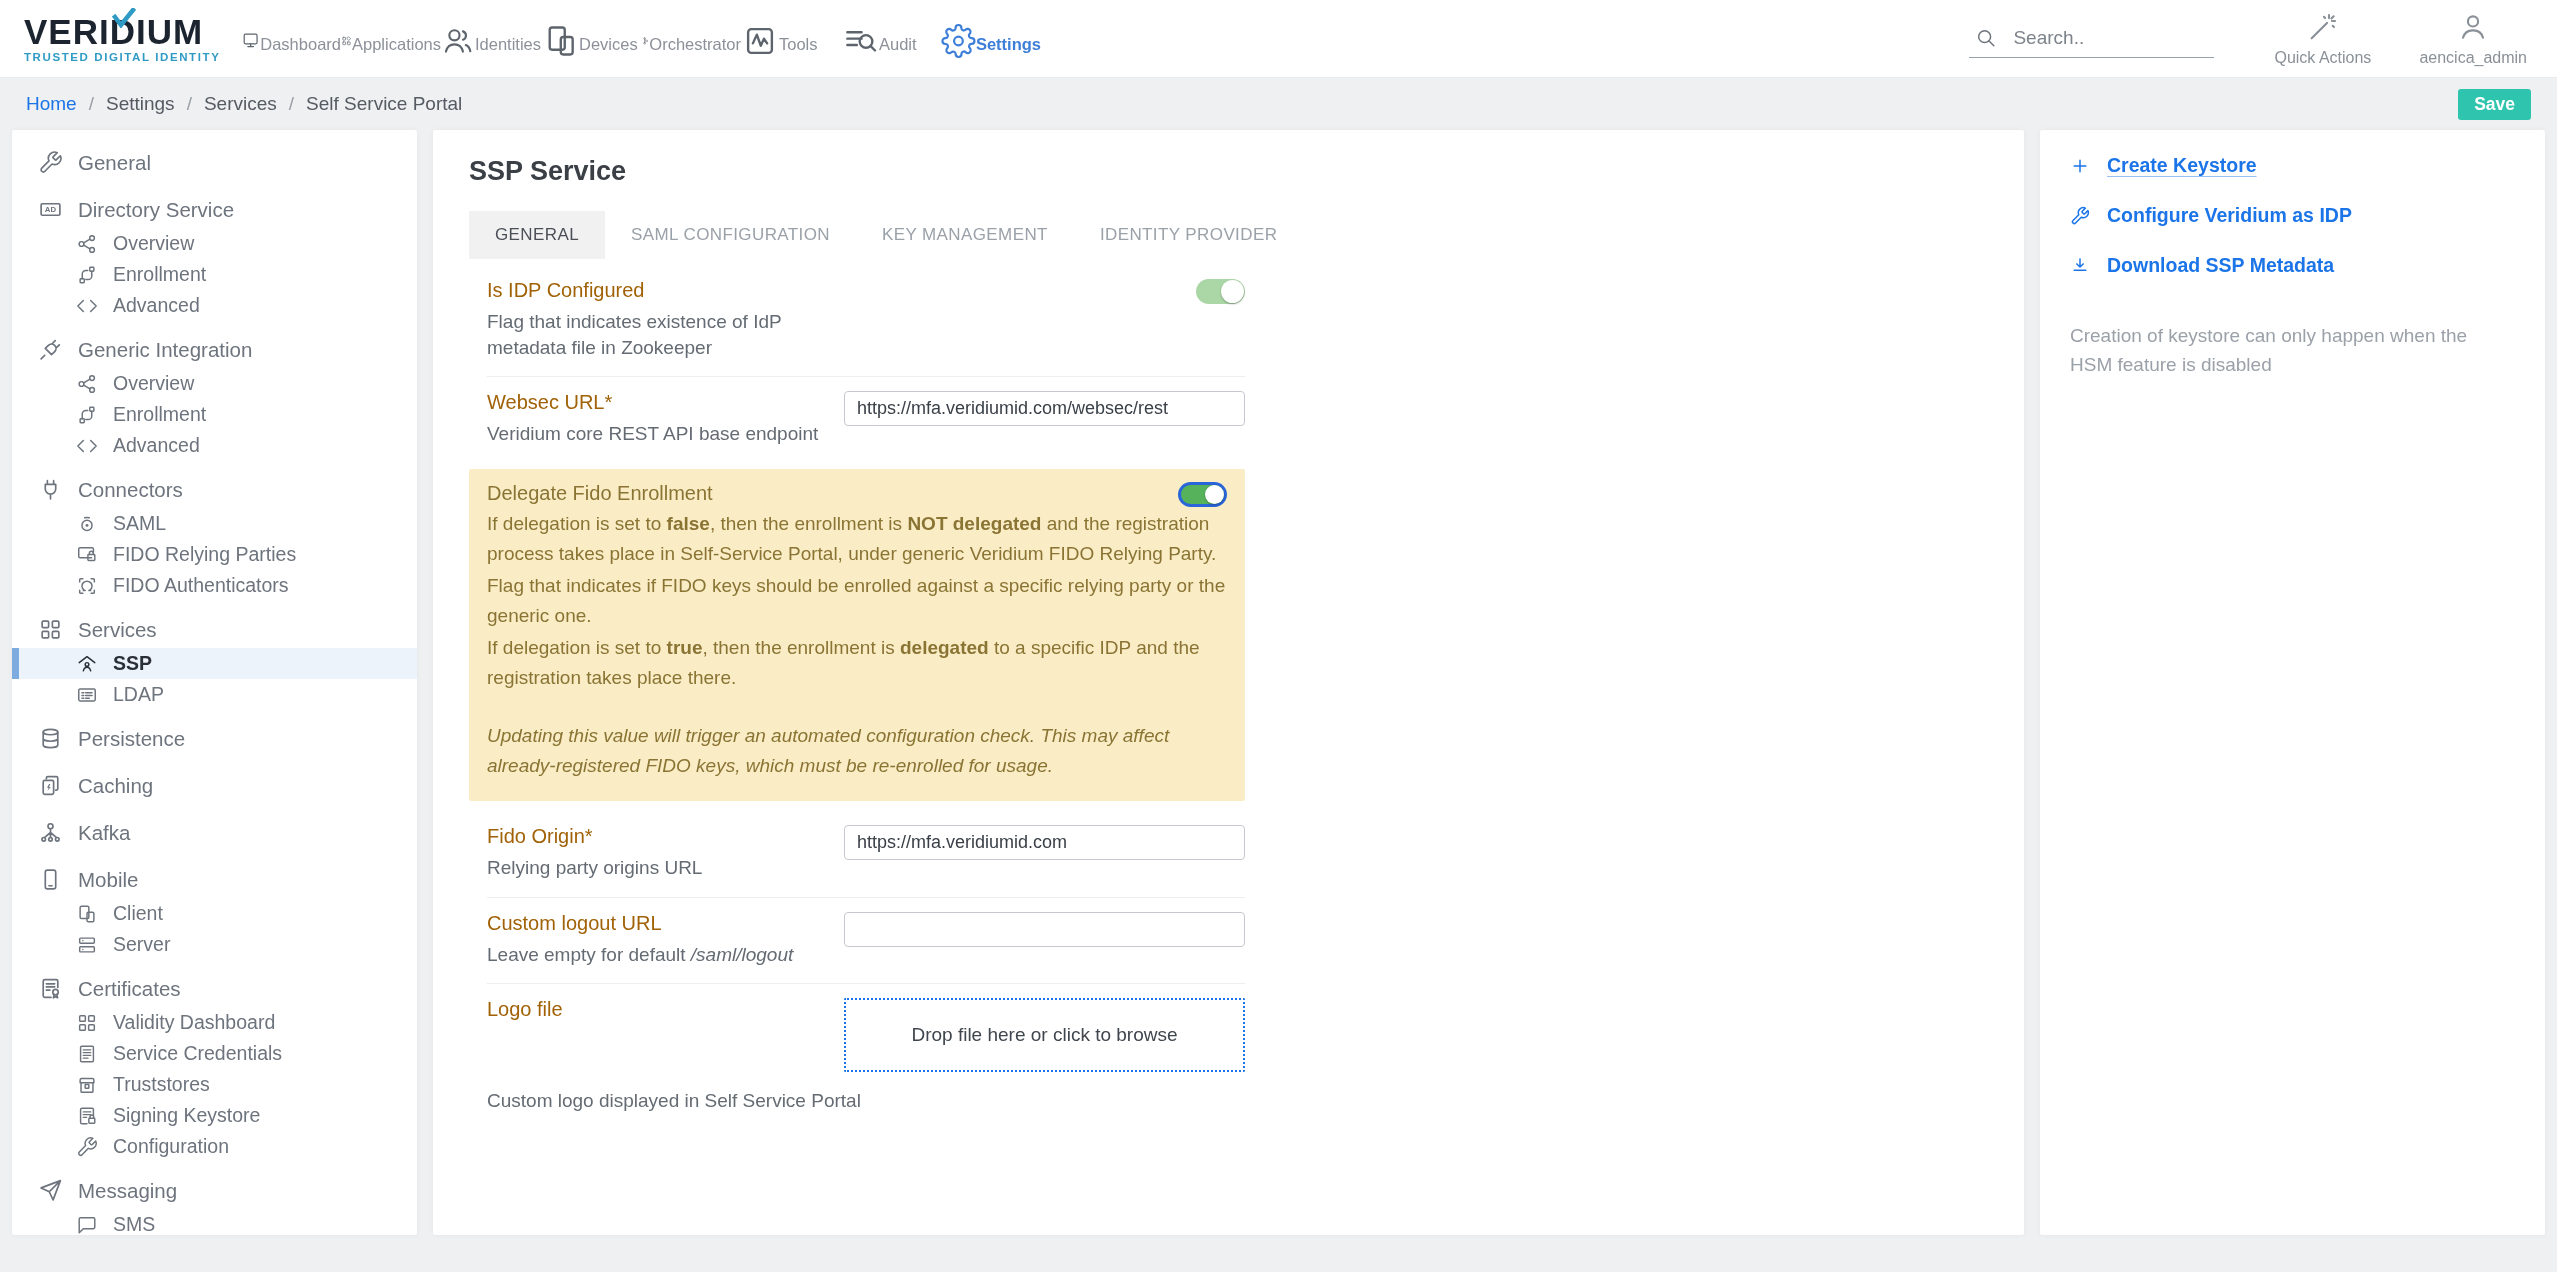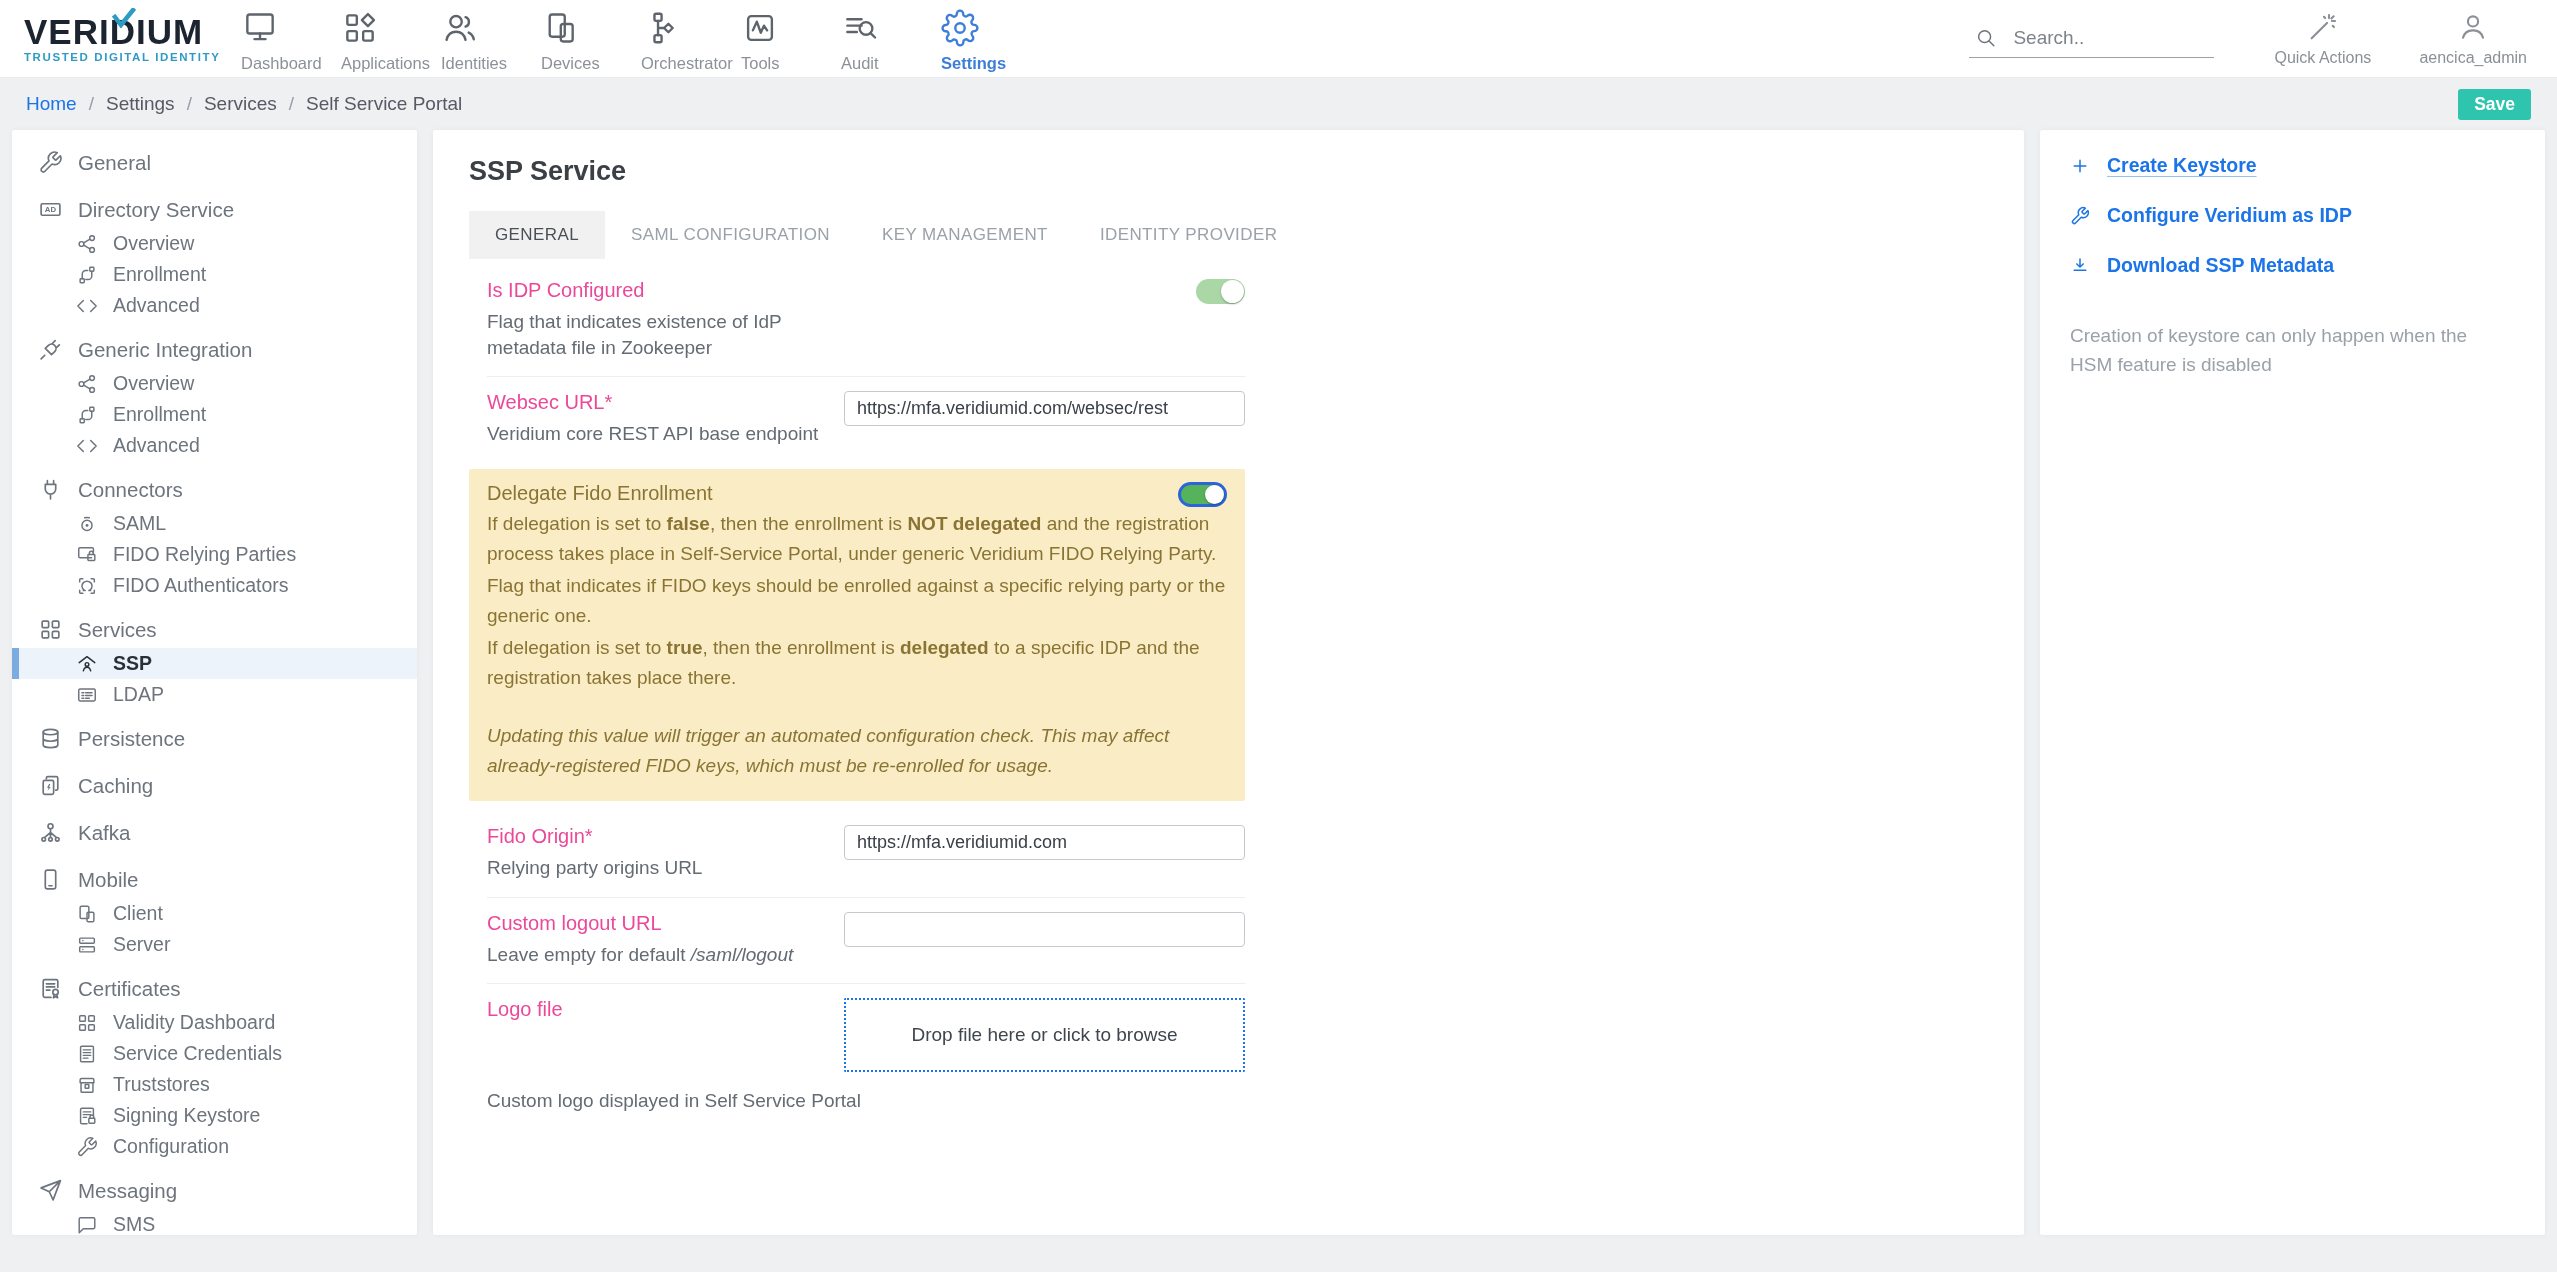--- a/index.html
+++ b/index.html
@@ -19,21 +19,21 @@
     height:78px; background:#fff; border-bottom:1px solid #e9ebee;
     display:flex; align-items:center; padding:0 24px;
   }
   .logo { position:relative; width:205px; cursor:pointer; }
   .logo-word { font-size:35px; font-weight:bold; color:#1c2430; letter-spacing:1px; line-height:36px; }
   .logo-check { position:absolute; left:87px; top:-6px; width:26px; height:20px; color:#2f9bc5; }
   .logo-check svg { width:100%; height:100%; fill:none; stroke:currentColor; stroke-width:4.5; stroke-linecap:square; }
   .logo-tag { font-size:11.5px; font-weight:bold; color:#2f9bc5; letter-spacing:1.6px; margin-top:1px; }
 
   .nav { display:flex; margin-left:12px; }
-  .nav-item { width:100px; display:flex; flex-direction:column; cursor:pointer; padding-top:4px; }
+  .nav-item { width:100px; display:flex; flex-direction:row; align-items:center; cursor:pointer; padding-top:4px; }
   .nav-ic { width:38px; height:38px; color:#5d646c; }
   .nav-ic svg { stroke-width:1.5; }
   .nav-lbl { font-size:16.5px; color:#8c9199; margin-top:7px; }
   .nav-item.active .nav-ic { color:#3d7ed9; }
   .nav-item.active .nav-lbl { color:#3d7ed9; font-weight:bold; }
 
   .topbar-right { margin-left:auto; display:flex; align-items:center; }
   .search { display:flex; align-items:center; gap:16px; border-bottom:1px solid #9aa1a9; width:245px; padding:8px 6px; }
   .search-ic { width:22px; height:22px; color:#6b727a; }
   .search input { border:none; outline:none; font-family:inherit; font-size:19px; color:#4a5058; width:170px; background:transparent; }
@@ -73,21 +73,21 @@
   .main { flex:1; padding:26px 36px; }
   .main-title { font-size:27px; font-weight:bold; color:#3b4046; }
   .tabs { display:flex; margin-top:24px; }
   .tab { font-size:17px; letter-spacing:.4px; color:#9aa1a8; padding:14px 26px; cursor:pointer; white-space:nowrap; }
   .tab.active { background:#f1f1f2; color:#4b5057; }
 
   .form { width:776px; margin-top:6px; padding-left:0; }
   .row { display:flex; padding:14px 0 16px; margin-left:18px; width:758px; }
   .row.bt { border-top:1px solid #eceef0; }
   .row-left { width:357px; padding-right:20px; }
-  .f-label { font-size:20px; color:#ec4899; }
+  .f-label { font-size:20px; color:#a16207; }
   .f-desc { font-size:19px; color:#646b73; margin-top:7px; line-height:1.35; }
   .f-desc i { font-style:italic; }
   .row-ctl { width:401px; }
   .row-ctl.end { display:flex; justify-content:flex-end; align-items:flex-start; }
   .field {
     width:100%; height:35px; border:1px solid #c5c9cf; border-radius:4px;
     font-family:inherit; font-size:18px; color:#3a4048; padding:0 12px; outline:none; background:#fff;
   }
 
   .tgl { width:49px; height:25px; border-radius:13px; background:#abd7a6; position:relative; cursor:pointer; flex:none; }

